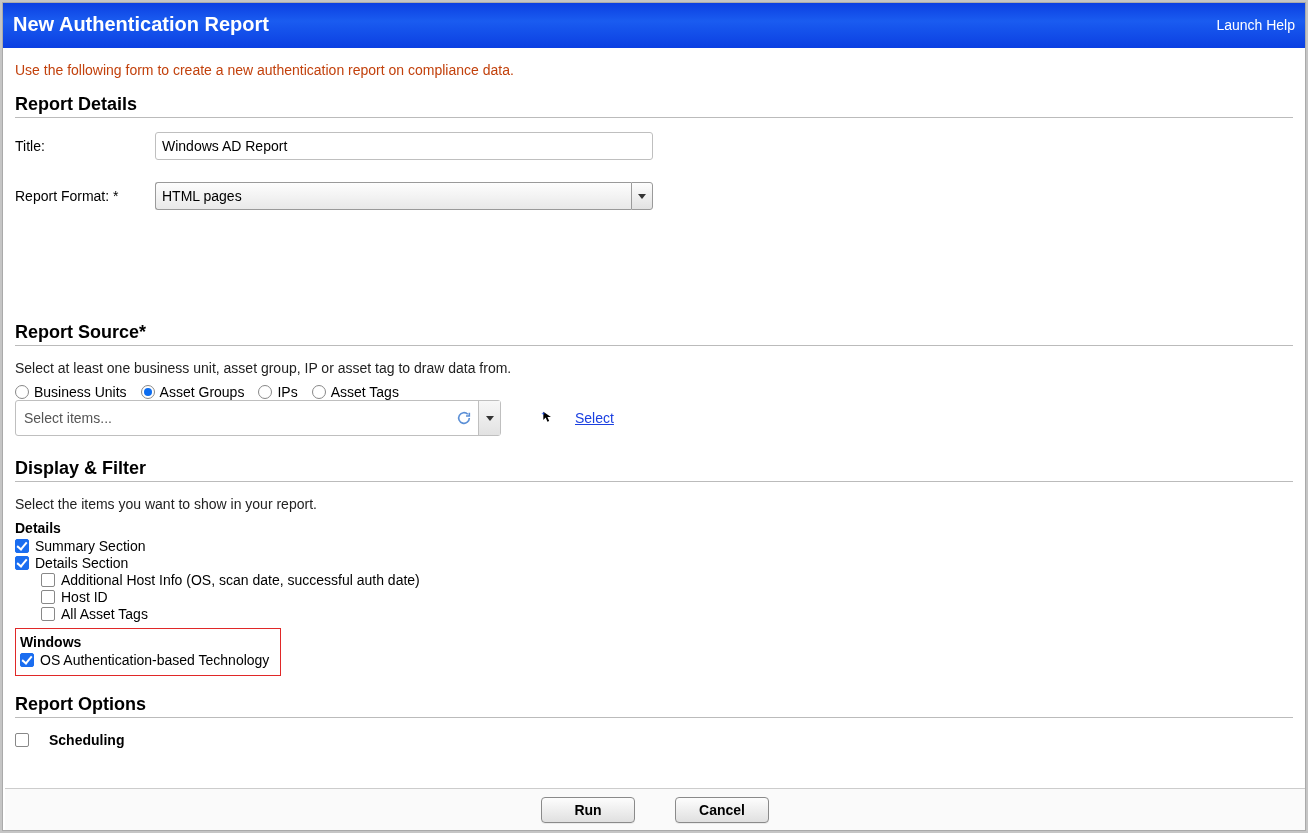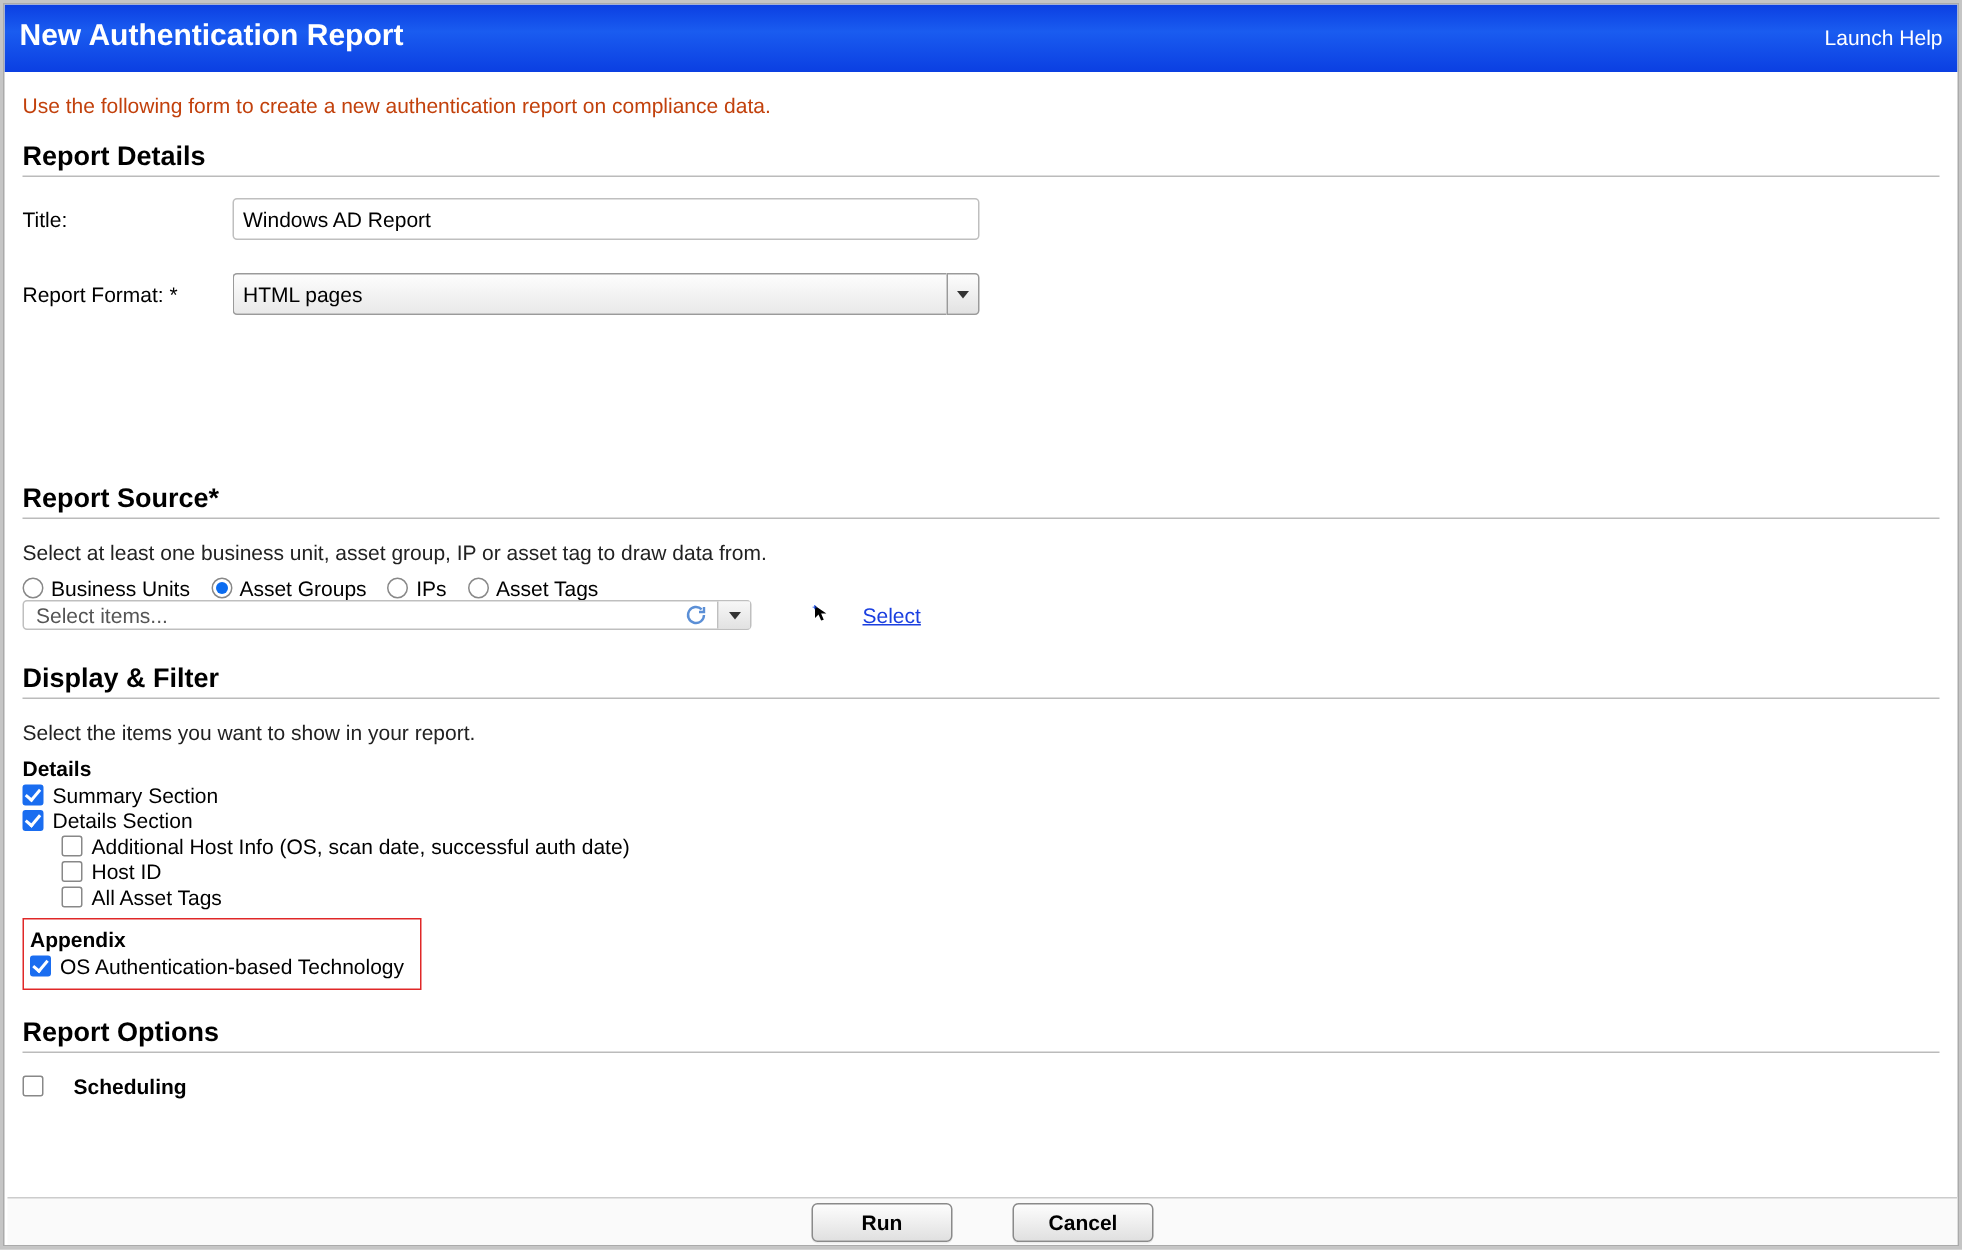--- a/index.html
+++ b/index.html
@@ -121,21 +121,21 @@
     position: relative; background: #fff;
   }
   .radio.checked::after {
     content: ""; position: absolute;
     width: 8px; height: 8px; border-radius: 50%;
     background: #0b6cf0;
     top: 2px; left: 2px;
   }
   .multi-row { display: flex; align-items: center; gap: 40px; margin-bottom: 22px;}
   .multi-select {
-    width: 486px; height: 20px;
+    width: 486px; height: 36px;
     border: 1px solid #bfbfbf; border-radius: 3px;
     display: flex; align-items: stretch;
     background: #fff;
   }
   .multi-select .ph {
     flex: 1; padding: 6px 8px; color: #555;
     display:flex; align-items:center;
   }
   .multi-select .refresh {
     width: 28px; display: flex; align-items: center; justify-content: center;
@@ -169,21 +169,21 @@
   .highlight-box {
     border: 1.5px solid #e02828;
     padding: 3px 4px 6px 4px;
     margin-top: 6px;
     width: 266px;
   }
   .sched-row { display:flex; align-items:center; gap:20px; margin-top:6px;}
   .sched-row .label { font-weight: bold; }
   .footer {
     position: absolute; bottom: 0; left: 2px; right: 0;
-    height: 32px;
+    height: 42px;
     border-top: 1px solid #ccc;
     display: flex; align-items: center; justify-content: center;
     gap: 40px;
     background: #fafafa;
   }
   .btn {
     min-width: 94px; height: 26px;
     border: 1px solid #8a8a8a; border-radius: 4px;
     background: linear-gradient(to bottom,#fdfdfd,#e0e0e0);
     font-size: 14px; font-weight: bold;
@@ -289,21 +289,21 @@
     <div class="cb-row indent">
       <span class="cb"></span>
       <span>Host ID</span>
     </div>
     <div class="cb-row indent">
       <span class="cb"></span>
       <span>All Asset Tags</span>
     </div>
 
     <div class="highlight-box">
-      <div class="sub-head">Appendix</div>
+      <div class="sub-head">Windows</div>
       <div class="cb-row">
         <span class="cb checked"></span>
         <span>OS Authentication-based Technology</span>
       </div>
     </div>
 
     <div class="section-head" style="margin-top:18px">Report Options</div>
     <div class="sched-row">
       <span class="cb"></span>
       <span class="label">Scheduling</span>

